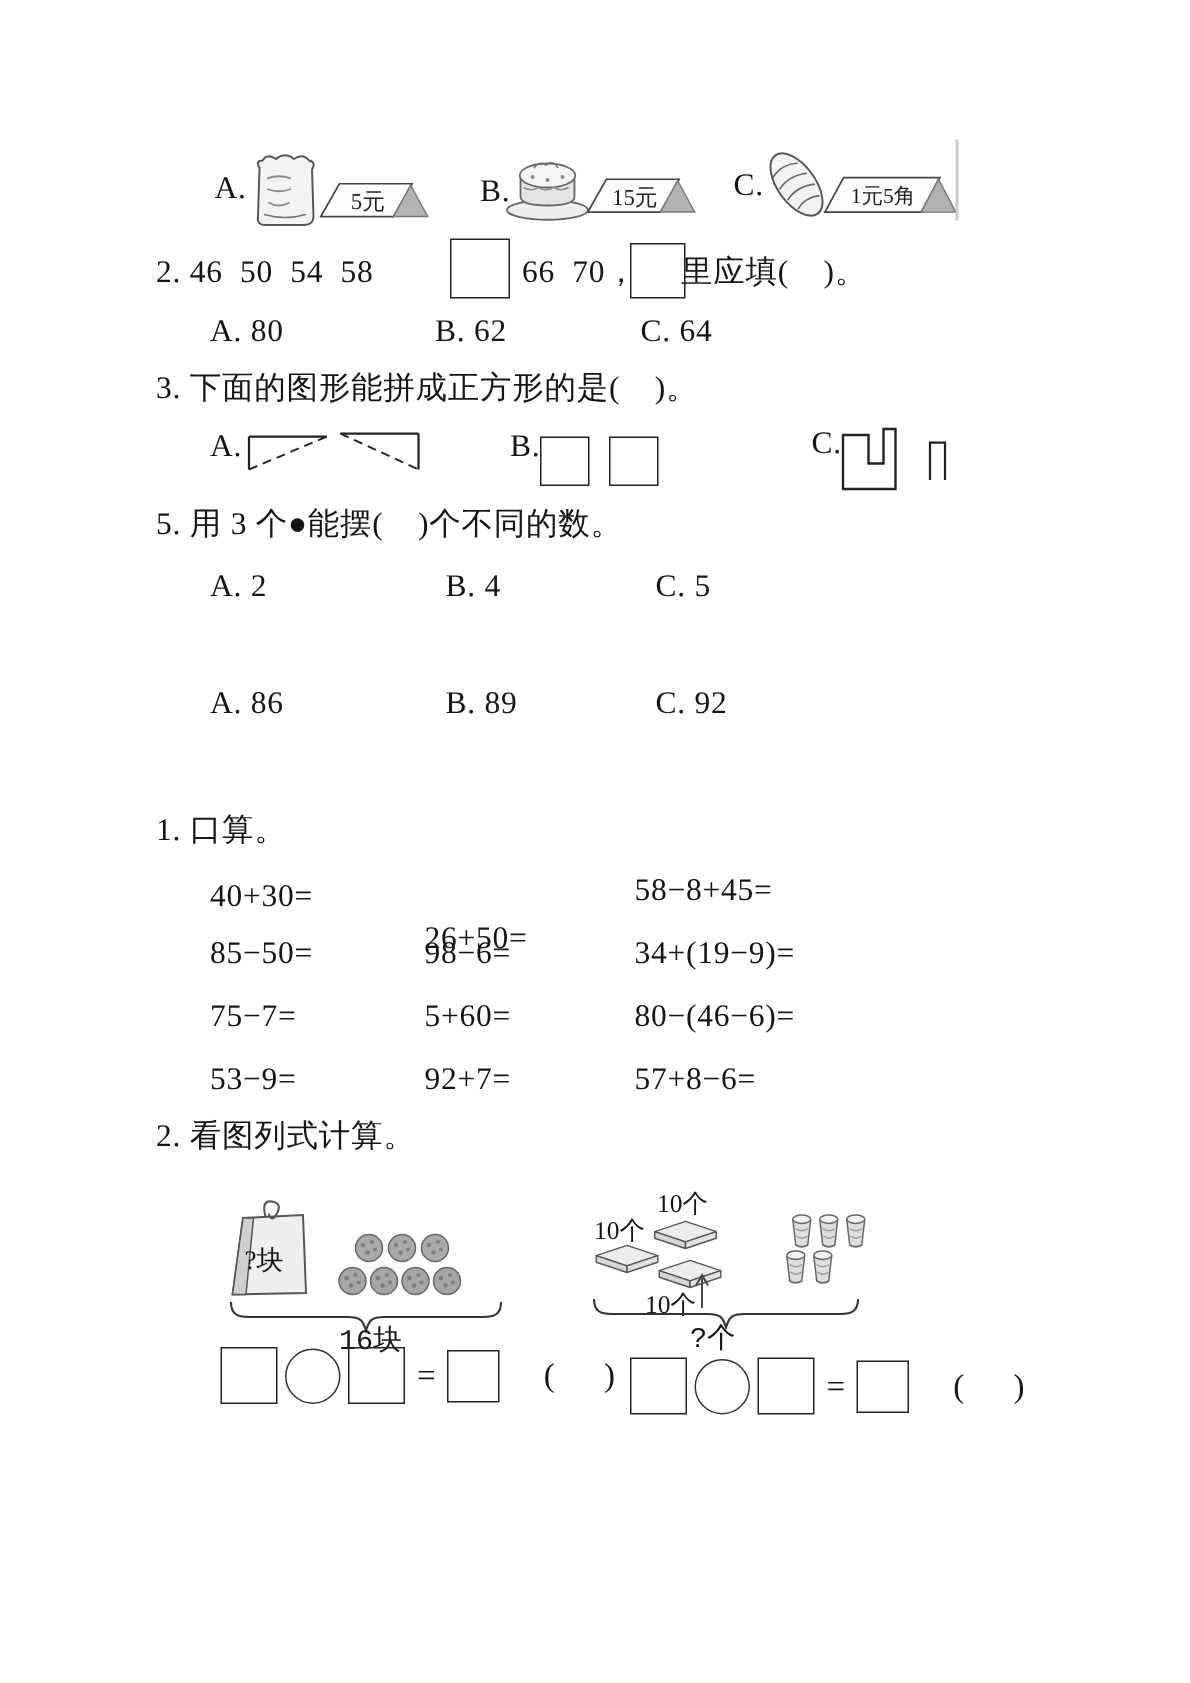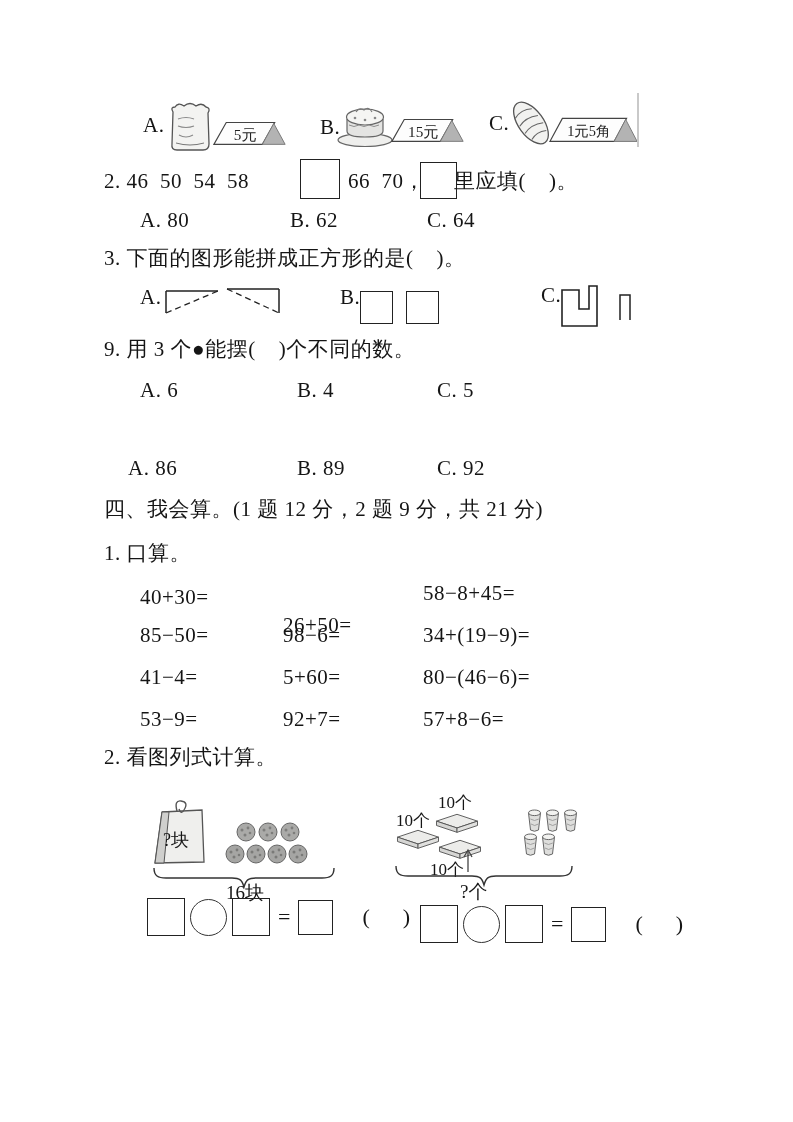--- a/index.html
+++ b/index.html
@@ -1,21 +1,21 @@
 <!DOCTYPE html>
 <html><head>
 <meta charset="utf-8">
 <style>
   html,body{margin:0;padding:0;background:#fff;}
   #page{position:relative;width:793px;height:1122px;background:#ffffff;overflow:hidden;
         font-family:"Liberation Serif","DejaVu Serif",serif;color:#151515;}
   .abs{position:absolute;}
   .t{font-size:21px;line-height:1.25;white-space:pre;letter-spacing:.5px;}
   .t-sm{font-size:17px;white-space:pre;text-align:right;}
-  .t-fig{font-size:19px;white-space:pre;}
+  .t-fig{font-size:19px;white-space:pre;font-family:Liberation Mono, monospace;}
   .box{position:absolute;border:1.7px solid #222;background:#fff;}
   .sq31{width:31px;height:31px;}
   .eq{display:flex;align-items:center;gap:5px;}
   .eq .s1{width:36px;height:36px;border:1.7px solid #222;}
   .eq .ci{width:35px;height:35px;border:1.4px solid #333;border-radius:50%;}
   .eq .s2{width:33px;height:33px;border:1.7px solid #222;}
   .eq .eqsign{font-size:22px;margin:0 3px;}
   .eq .paren{font-size:22px;margin-left:24px;white-space:pre;}
   svg{display:block;overflow:visible;}
   .vline{width:2px;background:#c9c9c9;}
@@ -91,39 +91,38 @@
   <div class="box sq31" style="left:360px;top:291px"></div>
   <div class="box sq31" style="left:406px;top:291px"></div>
   <span class="abs t" style="left:541px;top:282px">C.</span>
   <svg class="abs" style="left:559px;top:282px" width="42" height="46" viewBox="0 0 42 46">
     <path d="M3,8 H20 V27 H30 V4 H38 V44 H3 Z" fill="none" stroke="#222" stroke-width="1.6" stroke-linejoin="miter"></path>
   </svg>
   <svg class="abs" style="left:617px;top:292px" width="16" height="30" viewBox="0 0 16 30">
     <path d="M3,28 V3 H13 V28" fill="none" stroke="#222" stroke-width="1.5"></path>
   </svg>
 
-  <span class="abs t" style="left:104px;top:336px">9. 用 3 个●能摆(    )个不同的数。</span>
-  <span class="abs t" style="left:140px;top:377px">A. 6</span>
+  <span class="abs t" style="left:104px;top:336px">5. 用 3 个●能摆(    )个不同的数。</span>
+  <span class="abs t" style="left:140px;top:377px">A. 2</span>
   <span class="abs t" style="left:297px;top:377px">B. 4</span>
   <span class="abs t" style="left:437px;top:377px">C. 5</span>
 
-  <span class="abs t" style="left:128px;top:455px">A. 86</span>
+  <span class="abs t" style="left:140px;top:455px">A. 86</span>
   <span class="abs t" style="left:297px;top:455px">B. 89</span>
   <span class="abs t" style="left:437px;top:455px">C. 92</span>
 
-  <span class="abs t" style="left:104px;top:496px">四、我会算。(1 题 12 分，2 题 9 分，共 21 分)</span>
   <span class="abs t" style="left:104px;top:540px">1. 口算。</span>
 
   <span class="abs t" style="left:140px;top:584px">40+30=</span>
   <span class="abs t" style="left:283px;top:612px">26+50=</span>
   <span class="abs t" style="left:423px;top:580px">58−8+45=</span>
   <span class="abs t" style="left:140px;top:622px">85−50=</span>
   <span class="abs t" style="left:283px;top:622px">98−6=</span>
   <span class="abs t" style="left:423px;top:622px">34+(19−9)=</span>
-  <span class="abs t" style="left:140px;top:664px">41−4=</span>
+  <span class="abs t" style="left:140px;top:664px">75−7=</span>
   <span class="abs t" style="left:283px;top:664px">5+60=</span>
   <span class="abs t" style="left:423px;top:664px">80−(46−6)=</span>
   <span class="abs t" style="left:140px;top:706px">53−9=</span>
   <span class="abs t" style="left:283px;top:706px">92+7=</span>
   <span class="abs t" style="left:423px;top:706px">57+8−6=</span>
 
   <span class="abs t" style="left:104px;top:744px">2. 看图列式计算。</span>
 
   <svg class="abs" style="left:150px;top:796px" width="64" height="72" viewBox="0 0 64 72">
     <polygon points="12,16 52,14 54,66 5,67" fill="#efefed" stroke="#555" stroke-width="1.3"></polygon>

